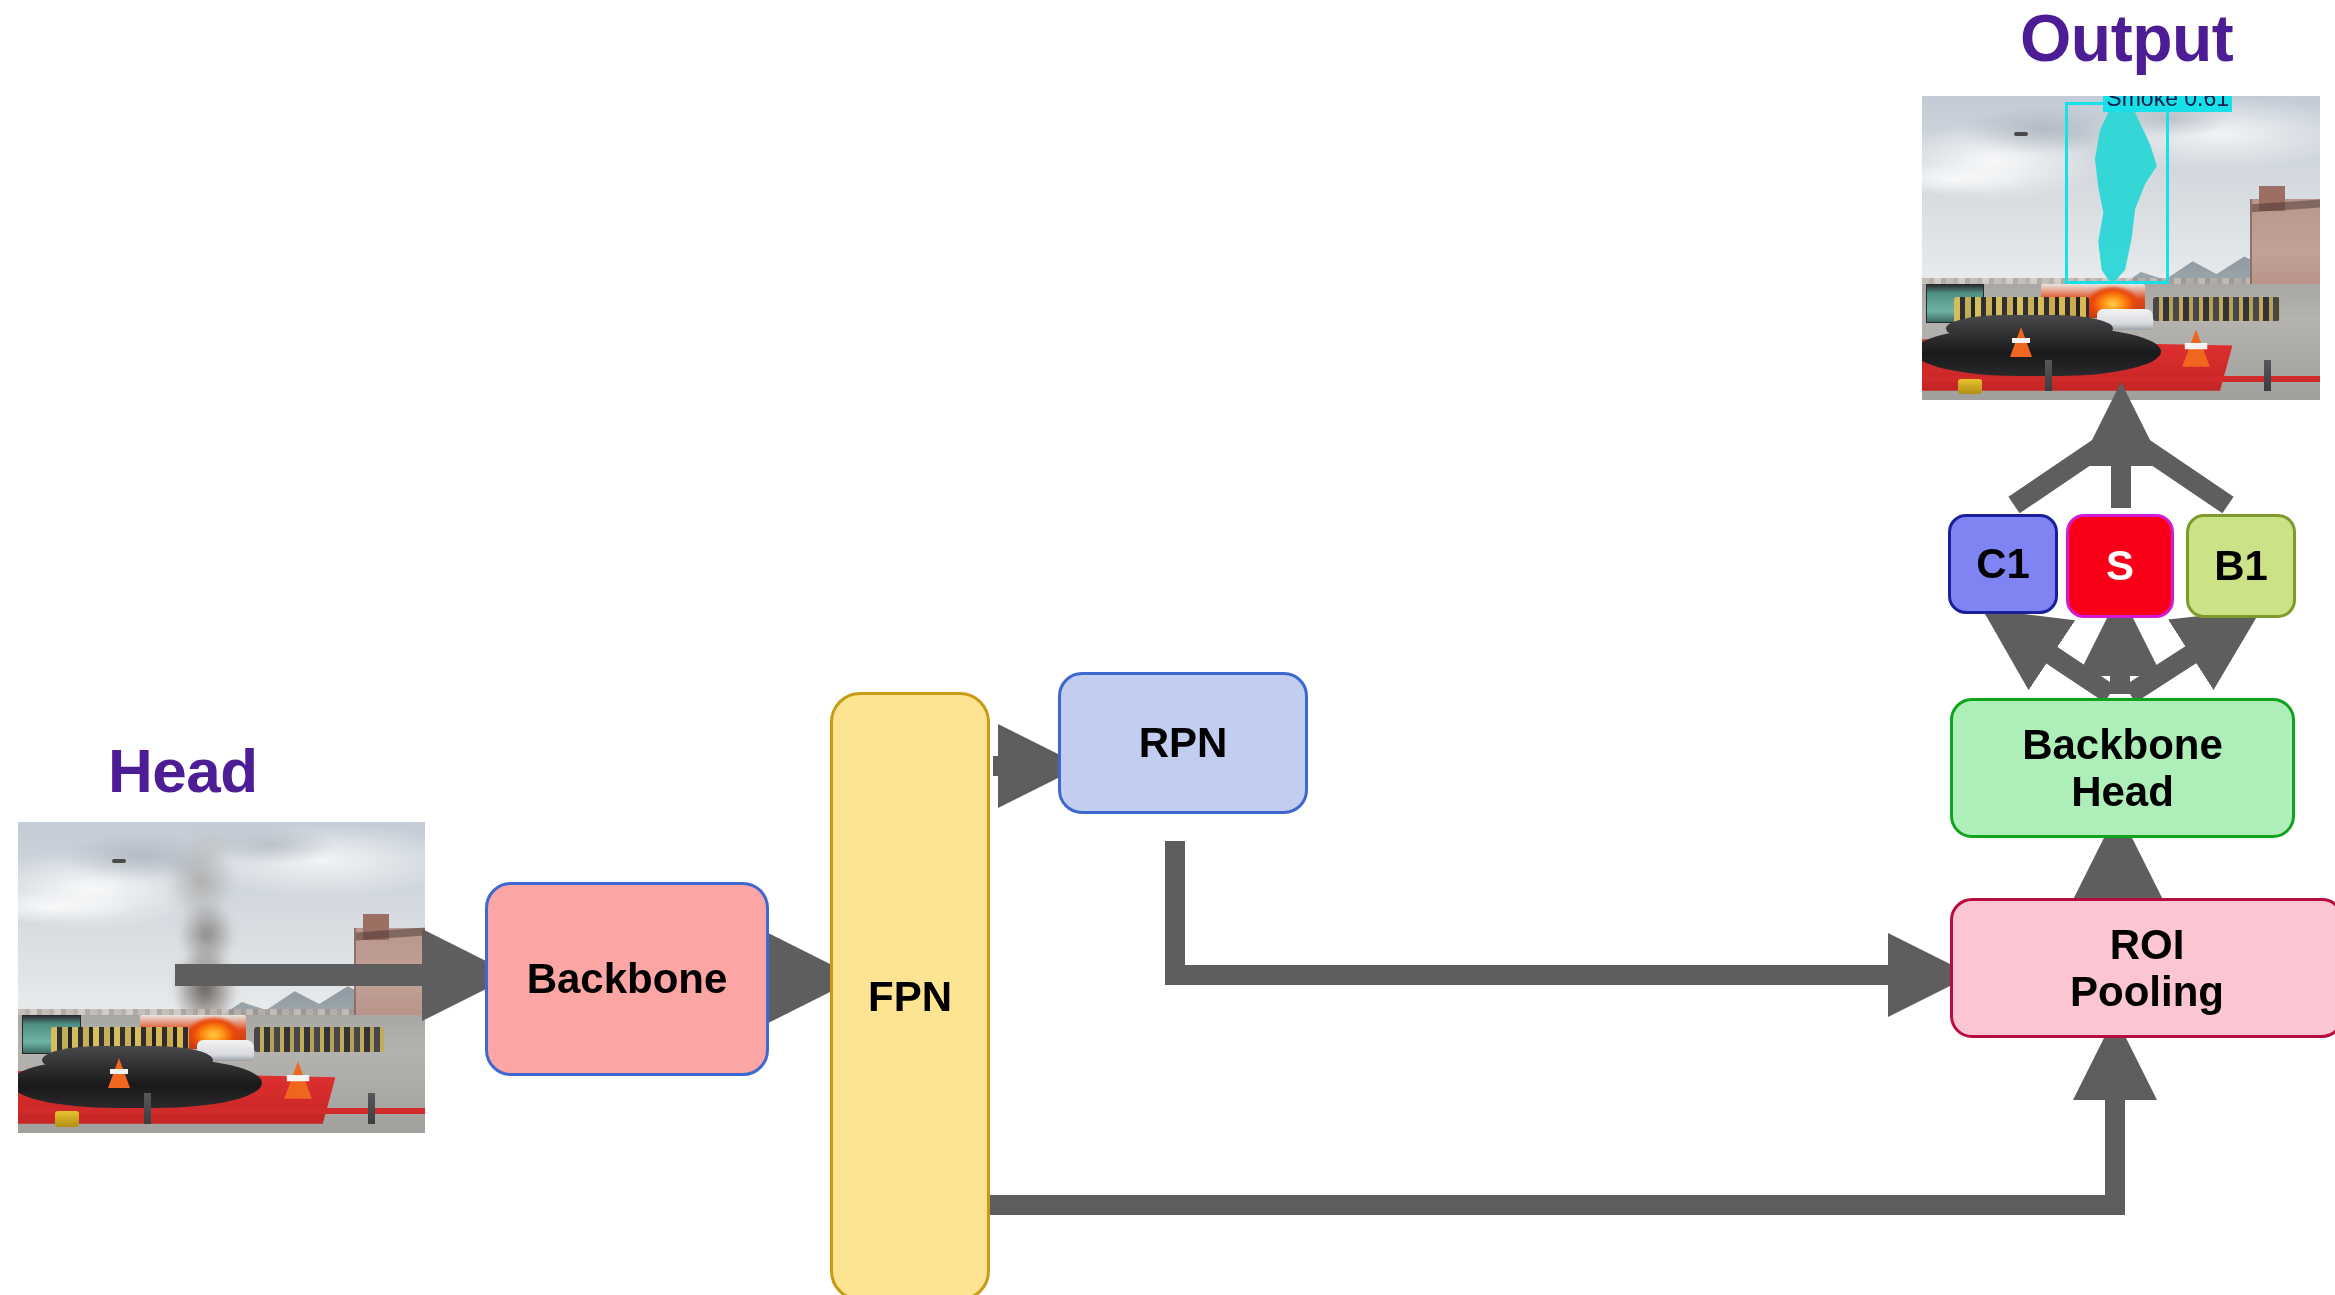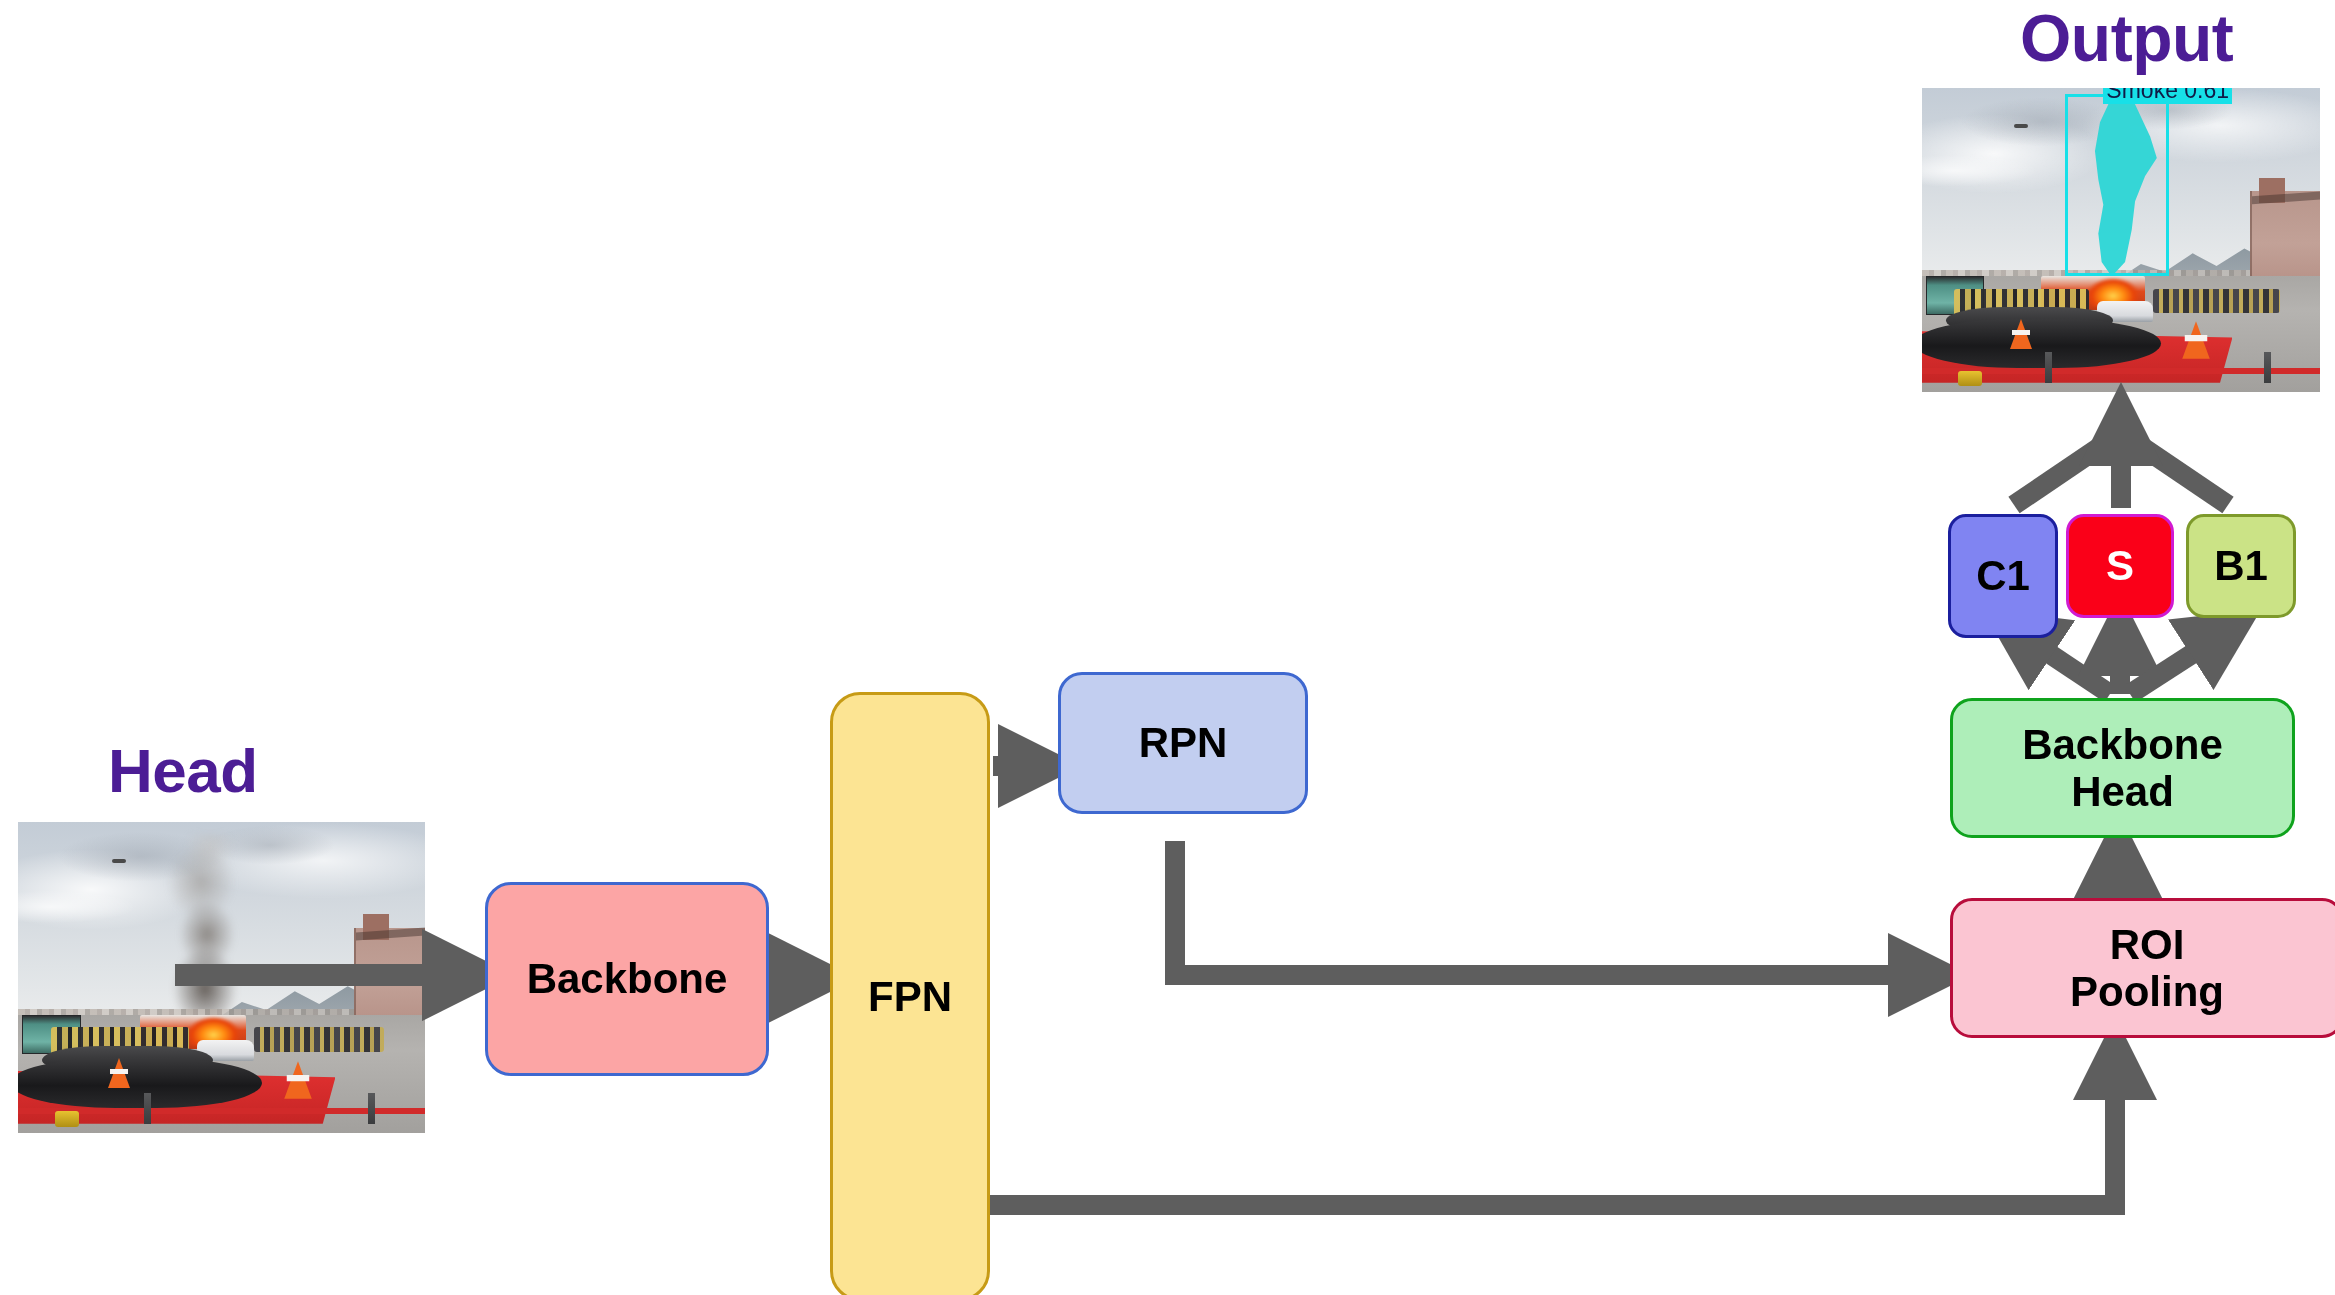--- a/index.html
+++ b/index.html
@@ -230,21 +230,21 @@
     left: 1950px; top: 898px; width: 394px; height: 140px;
     background: #fbc5d2; border: 3px solid #b80d3c; border-radius: 22px;
     font-size: 42px;
   }
   .n-head {
     left: 1950px; top: 698px; width: 345px; height: 140px;
     background: #aeeeb9; border: 3px solid #0fa31d; border-radius: 22px;
     font-size: 42px;
   }
   .n-c1 {
-    left: 1948px; top: 514px; width: 110px; height: 124px;
+    left: 1948px; top: 514px; width: 110px; height: 100px;
     background: #8084f2; border: 3px solid #1b1f9e; border-radius: 18px;
     font-size: 42px;
   }
   .n-s {
     left: 2066px; top: 514px; width: 108px; height: 104px;
     background: #fa0018; border: 3px solid #d11ad1; border-radius: 18px;
     font-size: 42px; color: #ffffff;
   }
   .n-b1 {
     left: 2186px; top: 514px; width: 110px; height: 104px;
@@ -284,21 +284,21 @@
       <div class="boat"></div>
       <div class="cone cone-a"></div>
       <div class="cone cone-b"></div>
       <div class="barrier"></div>
       <div class="post" style="left:31%;"></div>
       <div class="post" style="left:86%;"></div>
       <div class="yellow-box"></div>
     </div>
   </div>
 
-  <div class="photo" id="output-photo" style="left:1922px; top:88px; width:398px; height:304px;">
+  <div class="photo" id="output-photo" style="left:1922px; top:96px; width:398px; height:304px;">
     <div class="photo-inner">
       <div class="sky"></div>
       <div class="clouds"></div>
       <div class="drone"></div>
       <div class="mountain"></div>
       <div class="town"></div>
       <div class="building"></div>
       <div class="ground"></div>
       <div class="truck"></div>
       <div class="fire"></div>

